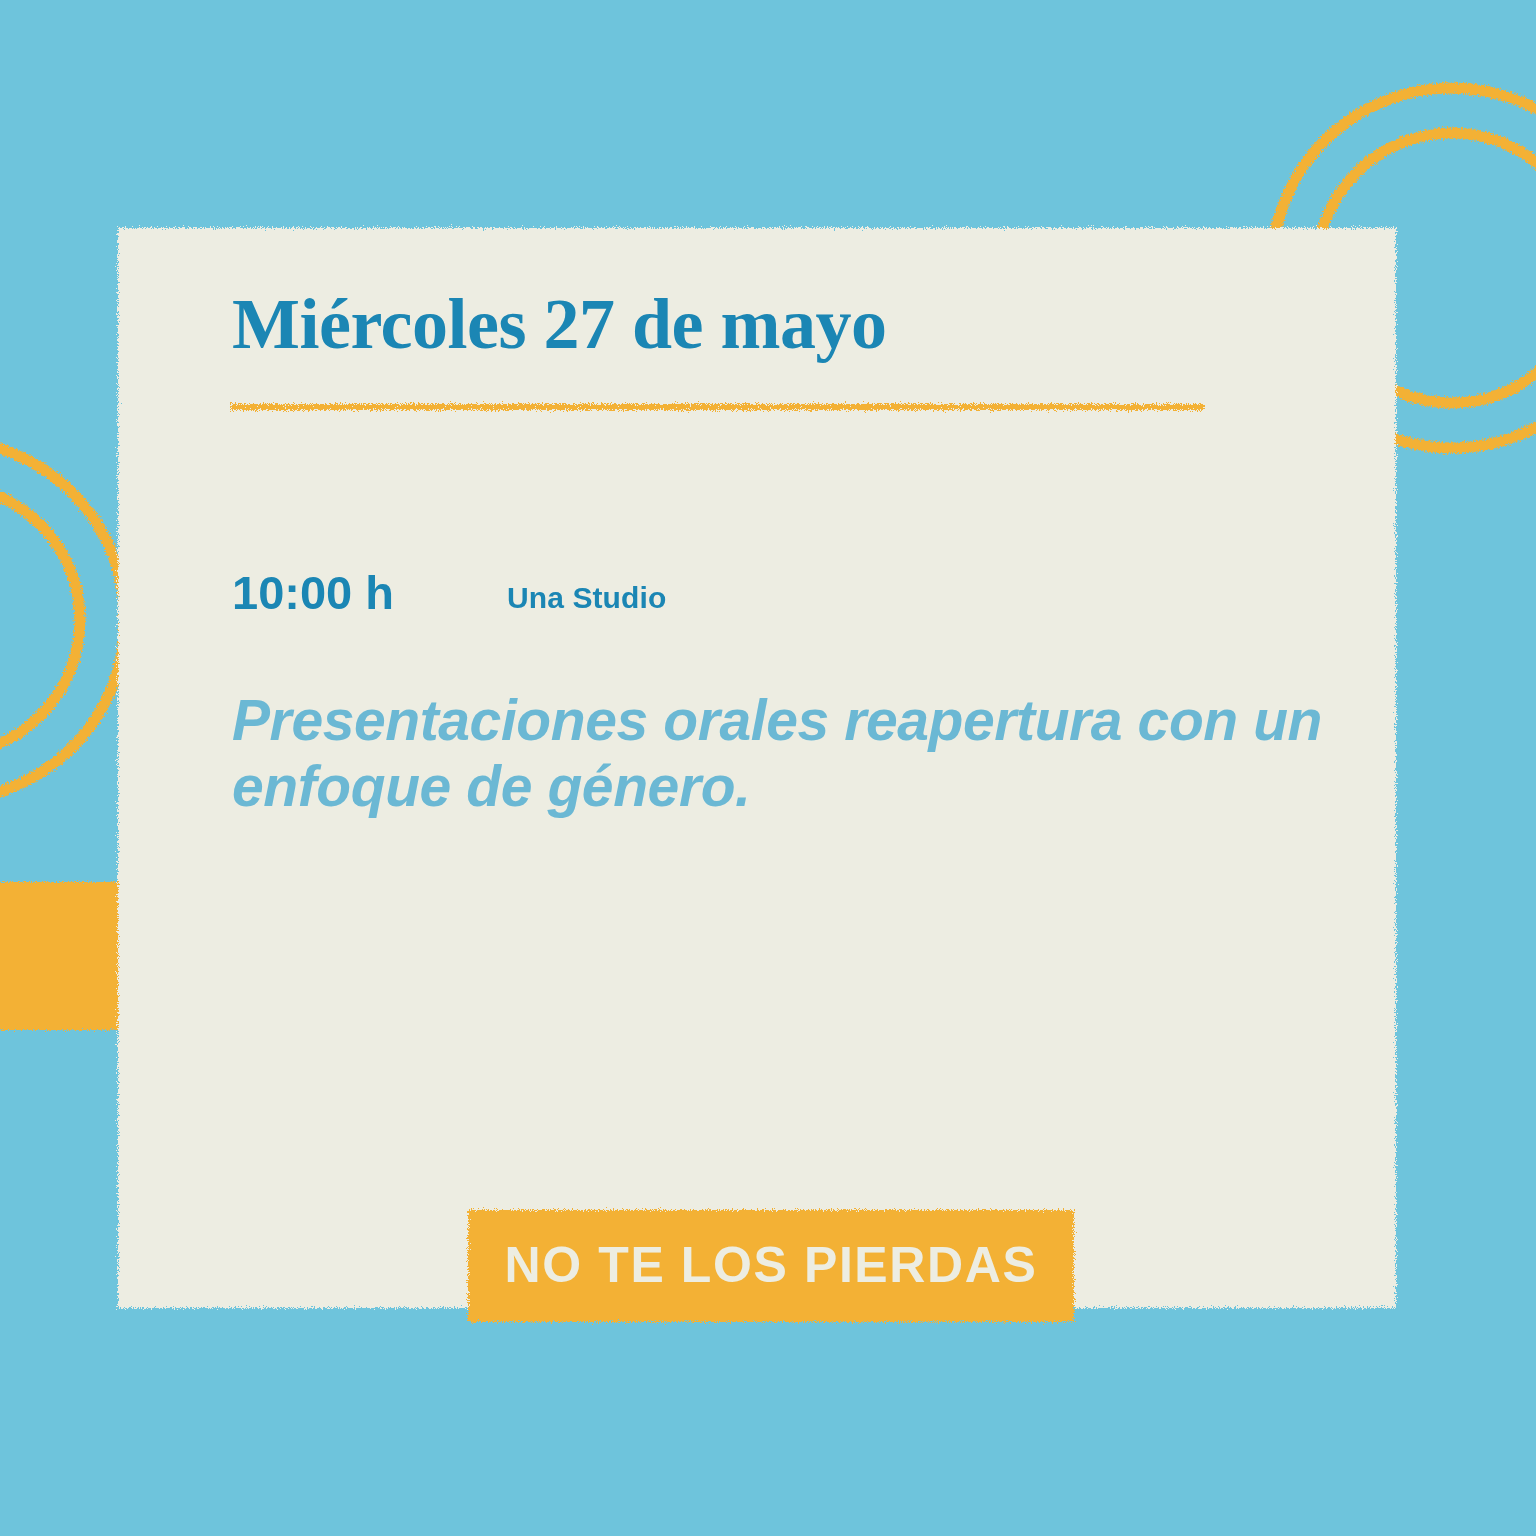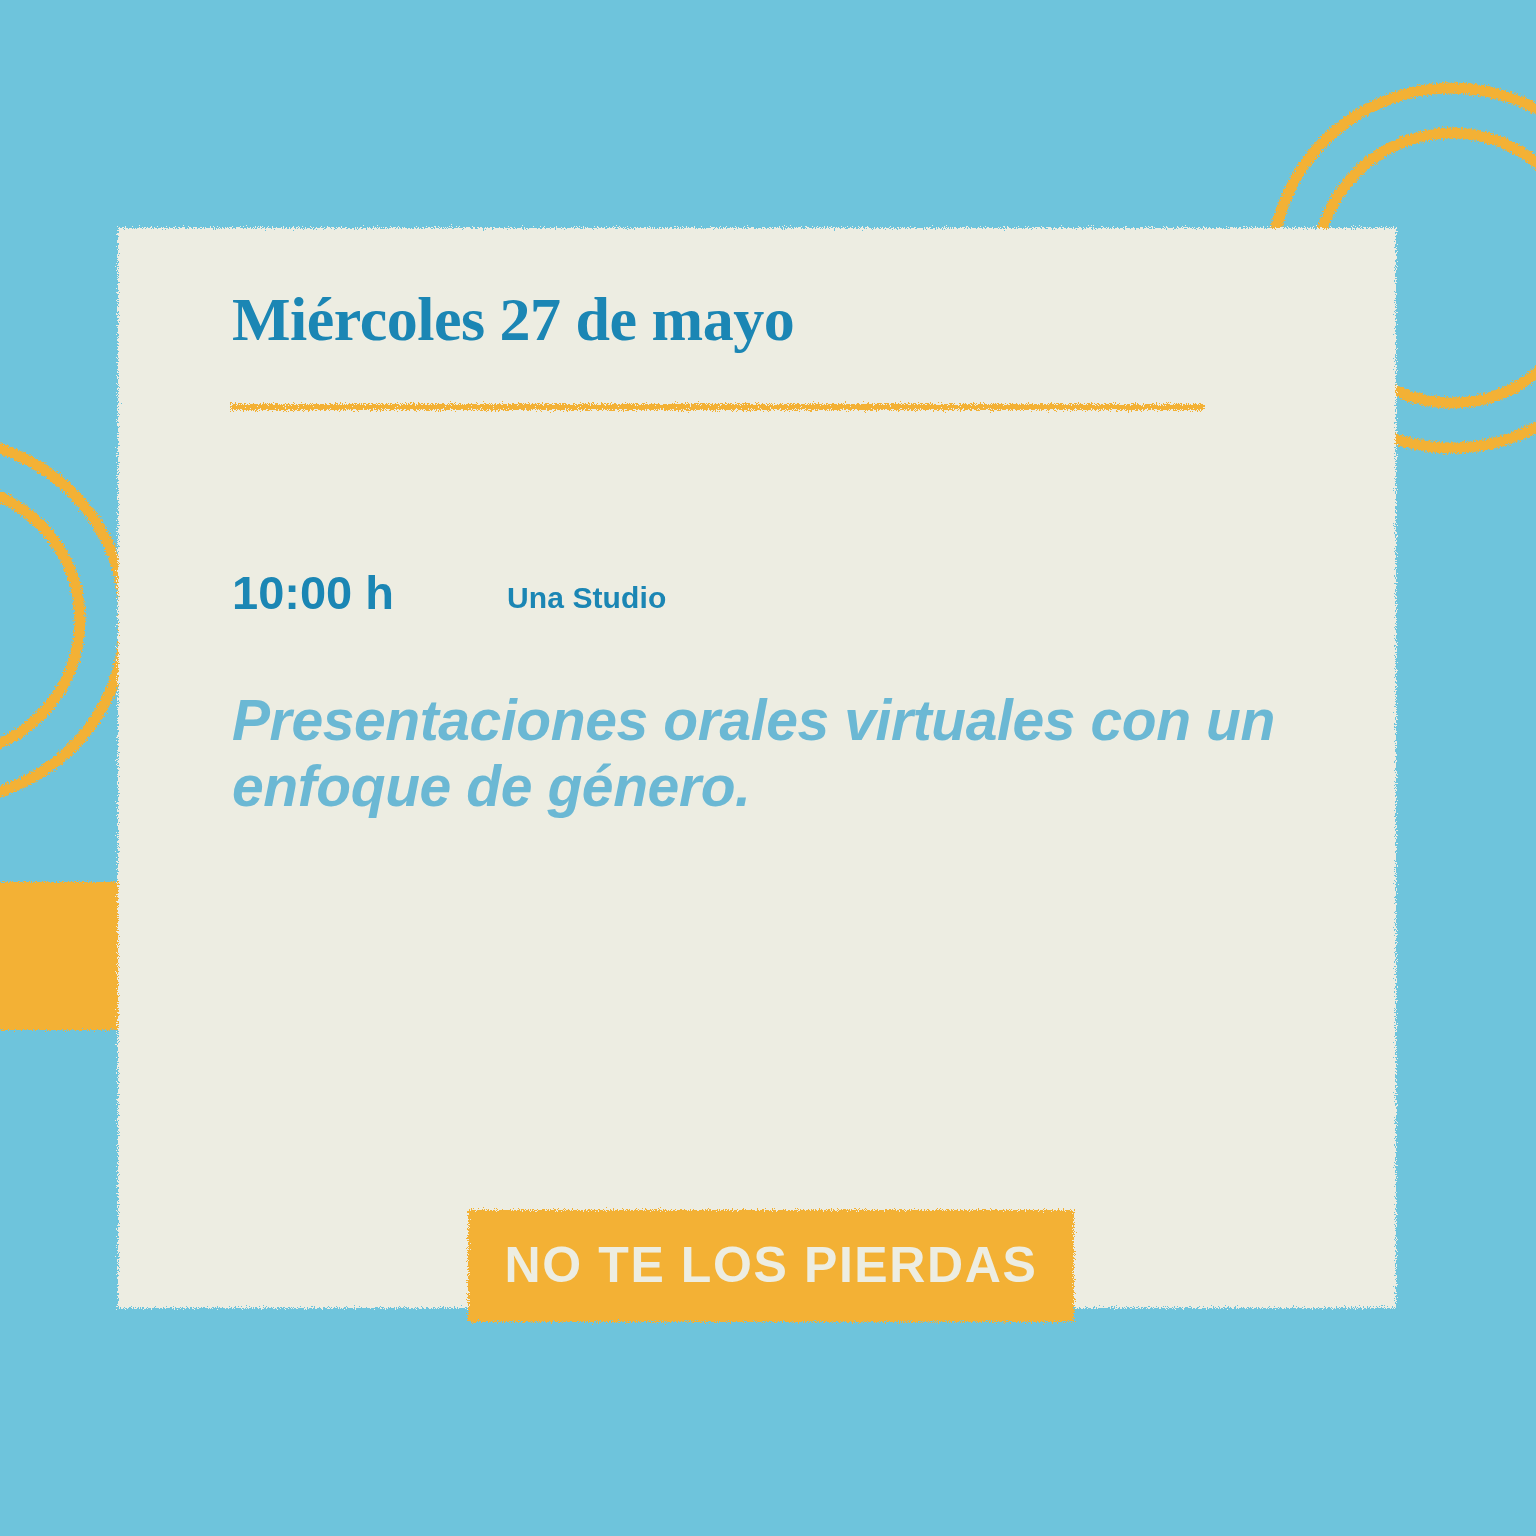--- a/index.html
+++ b/index.html
@@ -48,21 +48,21 @@
     z-index: 3;
   }
 
   .title {
     position: absolute;
     left: 232px;
     top: 288px;
     width: 1030px;
     font-family: "Liberation Serif", "DejaVu Serif", serif;
     font-weight: 700;
-    font-size: 62px;
+    font-size: 72px;
     line-height: 1.02;
     letter-spacing: -0.5px;
     color: var(--deep-blue);
     white-space: nowrap;
   }
 
   .title-rule {
     position: absolute;
     left: 230px;
     top: 396px;
@@ -197,21 +197,21 @@
 
       <div class="session">
         <div class="session-time">10:00 h</div>
         <div class="session-body">
           <div class="session-speaker">Una Studio</div>
         </div>
       </div>
 
       <div class="session">
         <div class="session-body">
-          <div class="session-title">Presentaciones orales virtuales con un enfoque de género.</div>
+          <div class="session-title">Presentaciones orales reapertura con un enfoque de género.</div>
         </div>
       </div>
 
     </div>
   </div>
 
   <div class="cta">
     <svg viewBox="0 0 618 124" preserveAspectRatio="none" xmlns="http://www.w3.org/2000/svg">
       <defs>
         <filter id="ctaRough" x="-8%" y="-14%" width="116%" height="128%">

